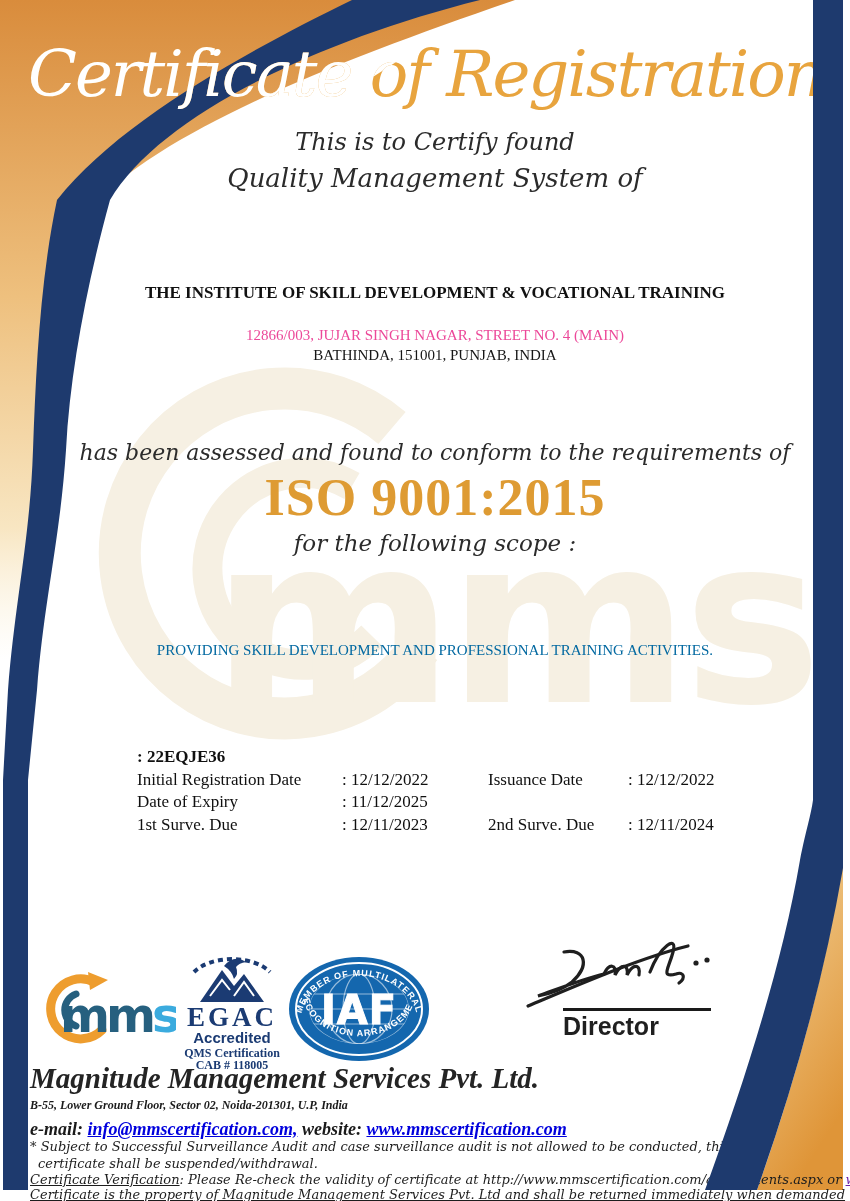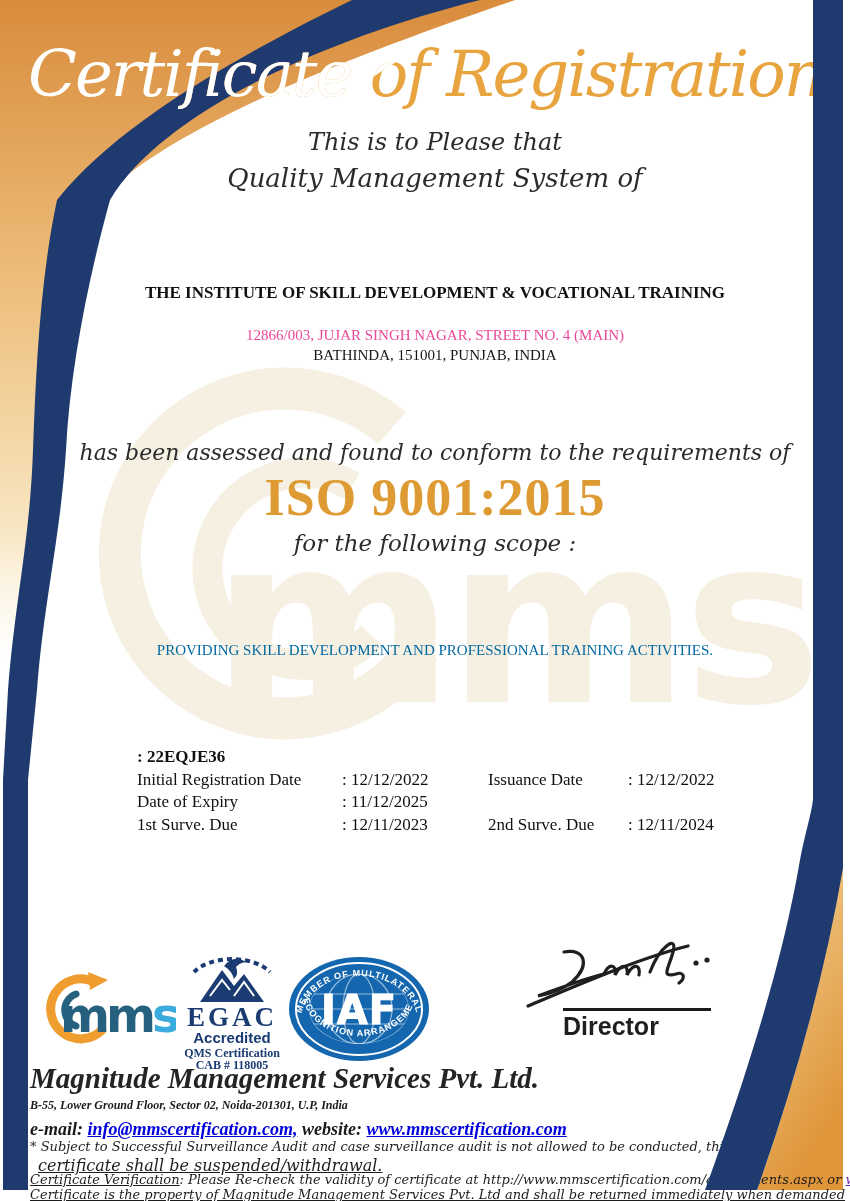--- a/index.html
+++ b/index.html
@@ -50,21 +50,21 @@
   .bv{font-weight:bold;}
 
   
   .f-name{left:30px;top:1062px;font-size:29px;font-weight:bold;font-style:italic;color:#242424;white-space:nowrap;}
   .f-addr{left:30px;top:1098px;font-size:12px;font-weight:bold;font-style:italic;color:#1a1a1a;white-space:nowrap;}
   .f-mail{left:30px;top:1119px;font-size:18px;font-weight:bold;font-style:italic;color:#1a1a1a;white-space:nowrap;}
   .link-b{color:var(--linkblue);text-decoration:underline;}
   .link-p{color:var(--linkpurple);text-decoration:underline;}
   .fine{font-family:"DejaVu Serif",serif;font-style:italic;color:var(--ink);white-space:nowrap;}
   .fp1{left:30px;top:1139px;font-size:13px;}
-  .fp2{left:38px;top:1156px;font-size:16px;text-decoration:underline;}
+  .fp2{left:38px;top:1156px;font-size:13px;}
   .ver{left:30px;top:1172px;font-size:13px;}
   .prop{left:30px;top:1187px;font-size:13px;}
   .ulb{text-decoration:underline;}
 
   
   .dir-line{left:563px;top:1008px;width:148px;height:3px;background:#1a1a1a;}
   .dir-label{left:563px;top:1012px;width:148px;text-align:left;
     font-family:"Liberation Sans",sans-serif;font-weight:bold;font-size:25px;color:#1f1f1f;}
 
   .z2{z-index:2;} .z3{z-index:3;}
@@ -101,21 +101,21 @@
          C70,370 88,280 110,200 C160,115 320,40 480,0 Z"></path>
 
     <path fill="url(#gBR)" d="M843,862 C824,978 794,1086 757,1190 L843,1190 Z"></path>
   </svg>
 
   <div class="abs title-wrap z2">
     <div class="title-txt">Certificate of Registration</div>
     <div class="title-txt title-white">Certificate of Registration</div>
   </div>
 
-  <div class="abs ctext script sub1 z2">This is to Please that</div>
+  <div class="abs ctext script sub1 z2">This is to Certify found</div>
   <div class="abs ctext company z2">THE INSTITUTE OF SKILL DEVELOPMENT &amp; VOCATIONAL TRAINING</div>
 
   <div class="abs ctext script sub2 z2">Quality Management System of</div>
   <div class="abs ctext addr1 z2">12866/003, JUJAR SINGH NAGAR, STREET NO. 4 (MAIN)</div>
   <div class="abs ctext addr2 z2">BATHINDA, 151001, PUNJAB, INDIA</div>
 
   <div class="abs ctext script assessed z2">has been assessed and found to conform to the requirements of</div>
   <div class="abs ctext iso z2">ISO 9001:2015</div>
   <div class="abs ctext script scopeintro z2">for the following scope :</div>
   <div class="abs ctext scope z2">PROVIDING SKILL DEVELOPMENT AND PROFESSIONAL TRAINING ACTIVITIES.</div>

